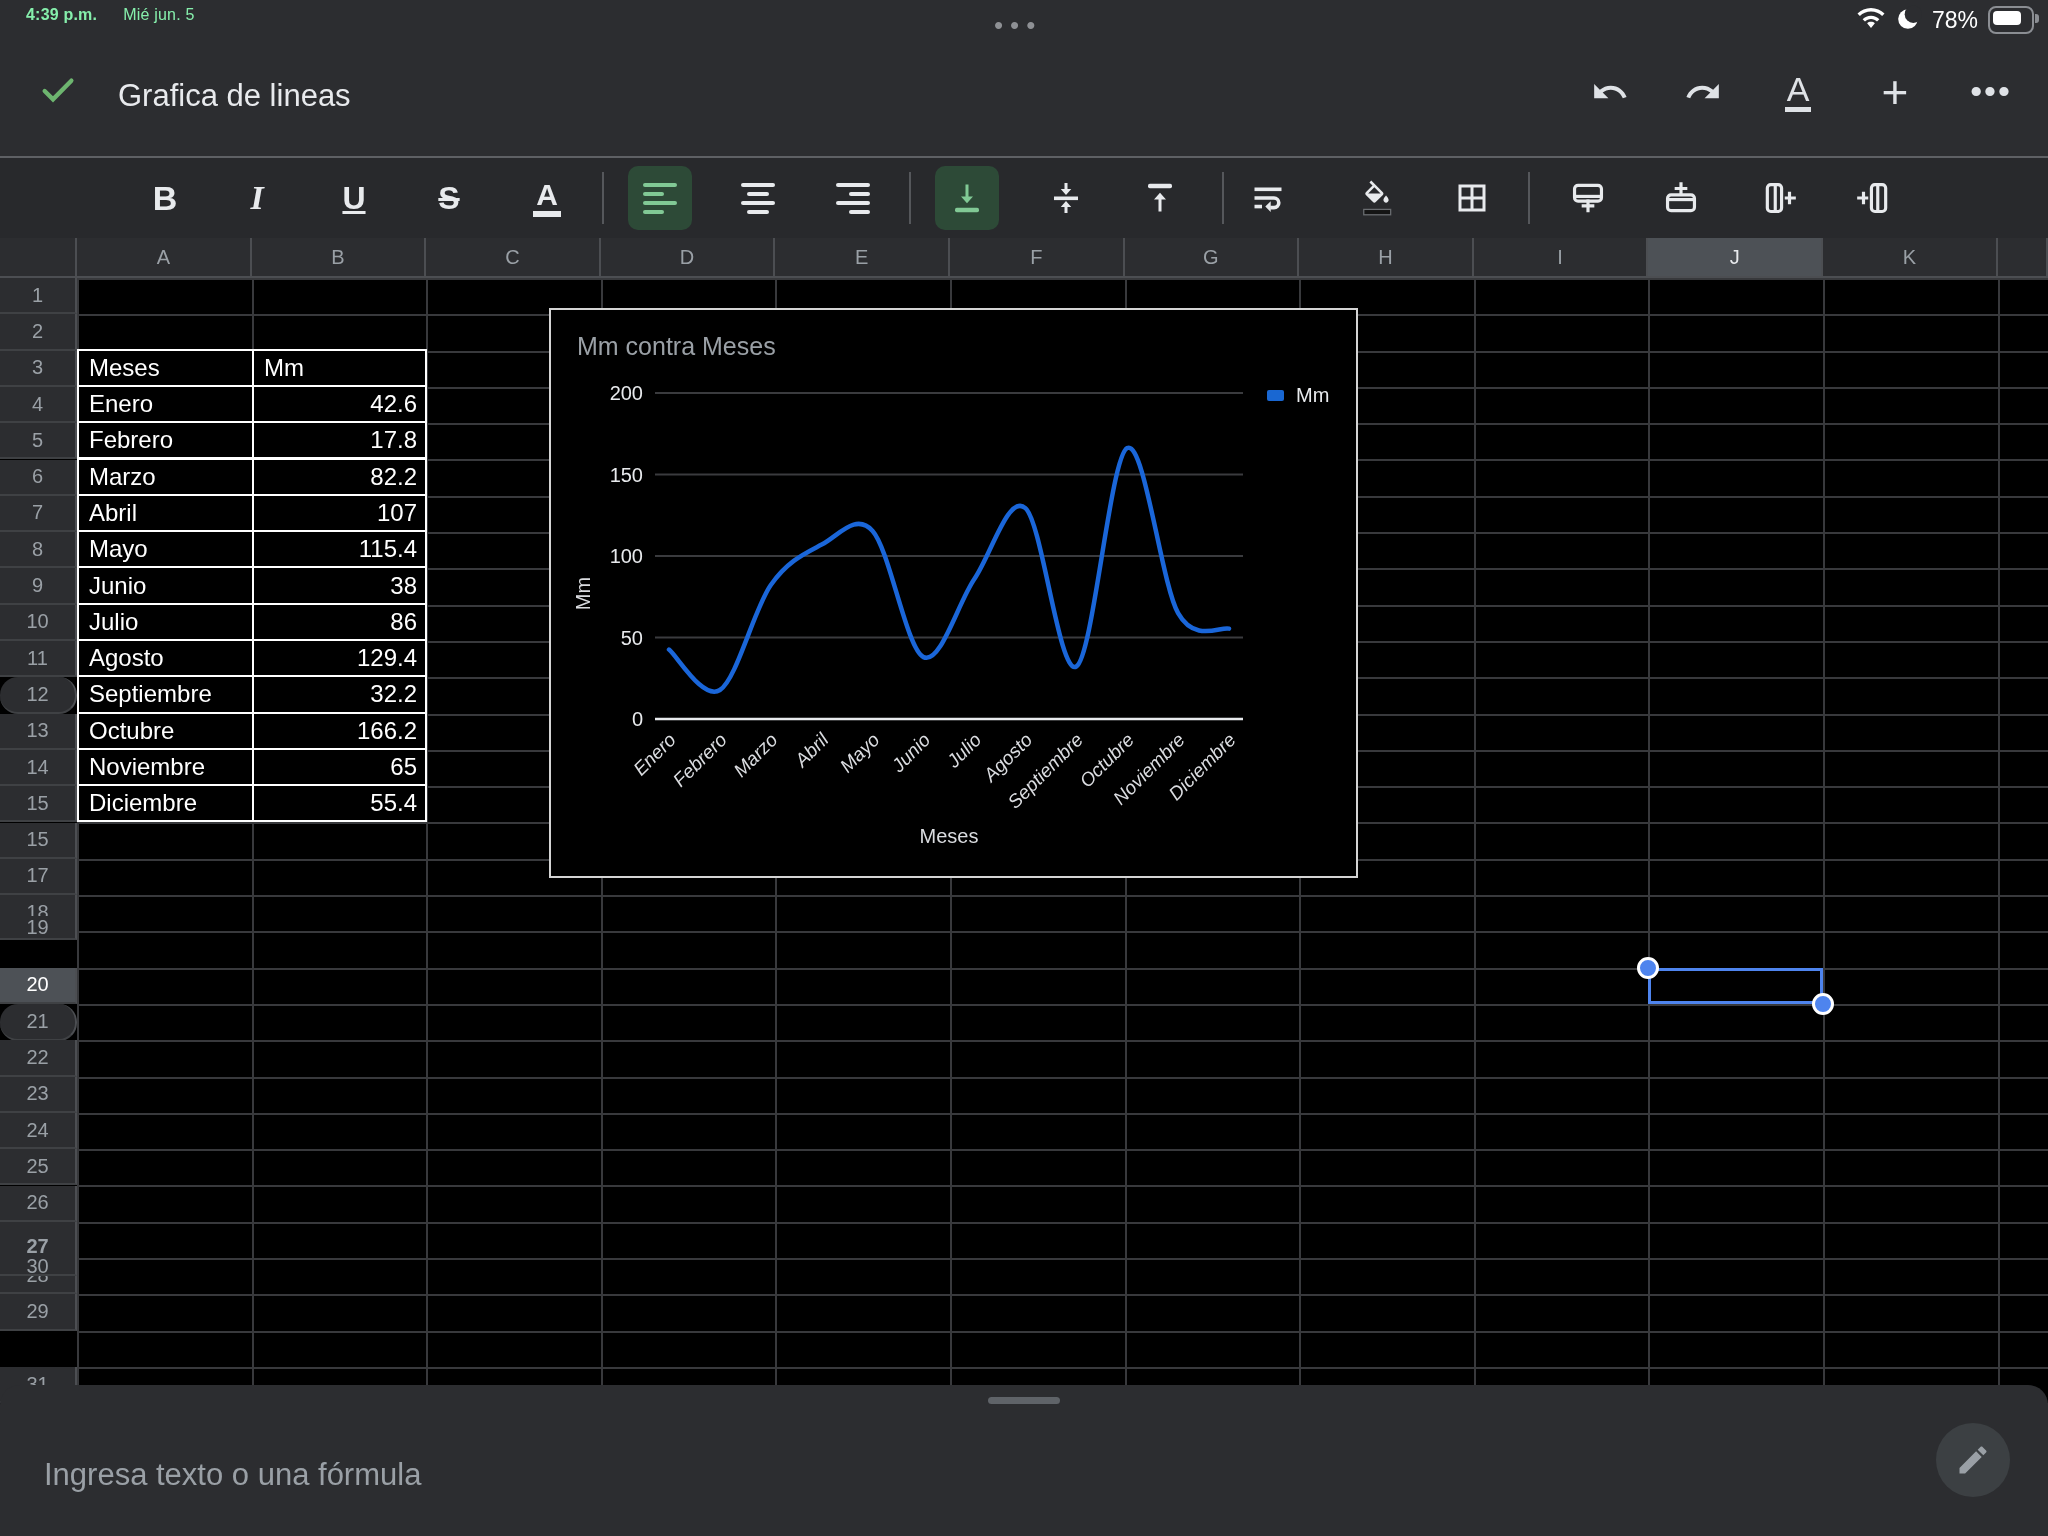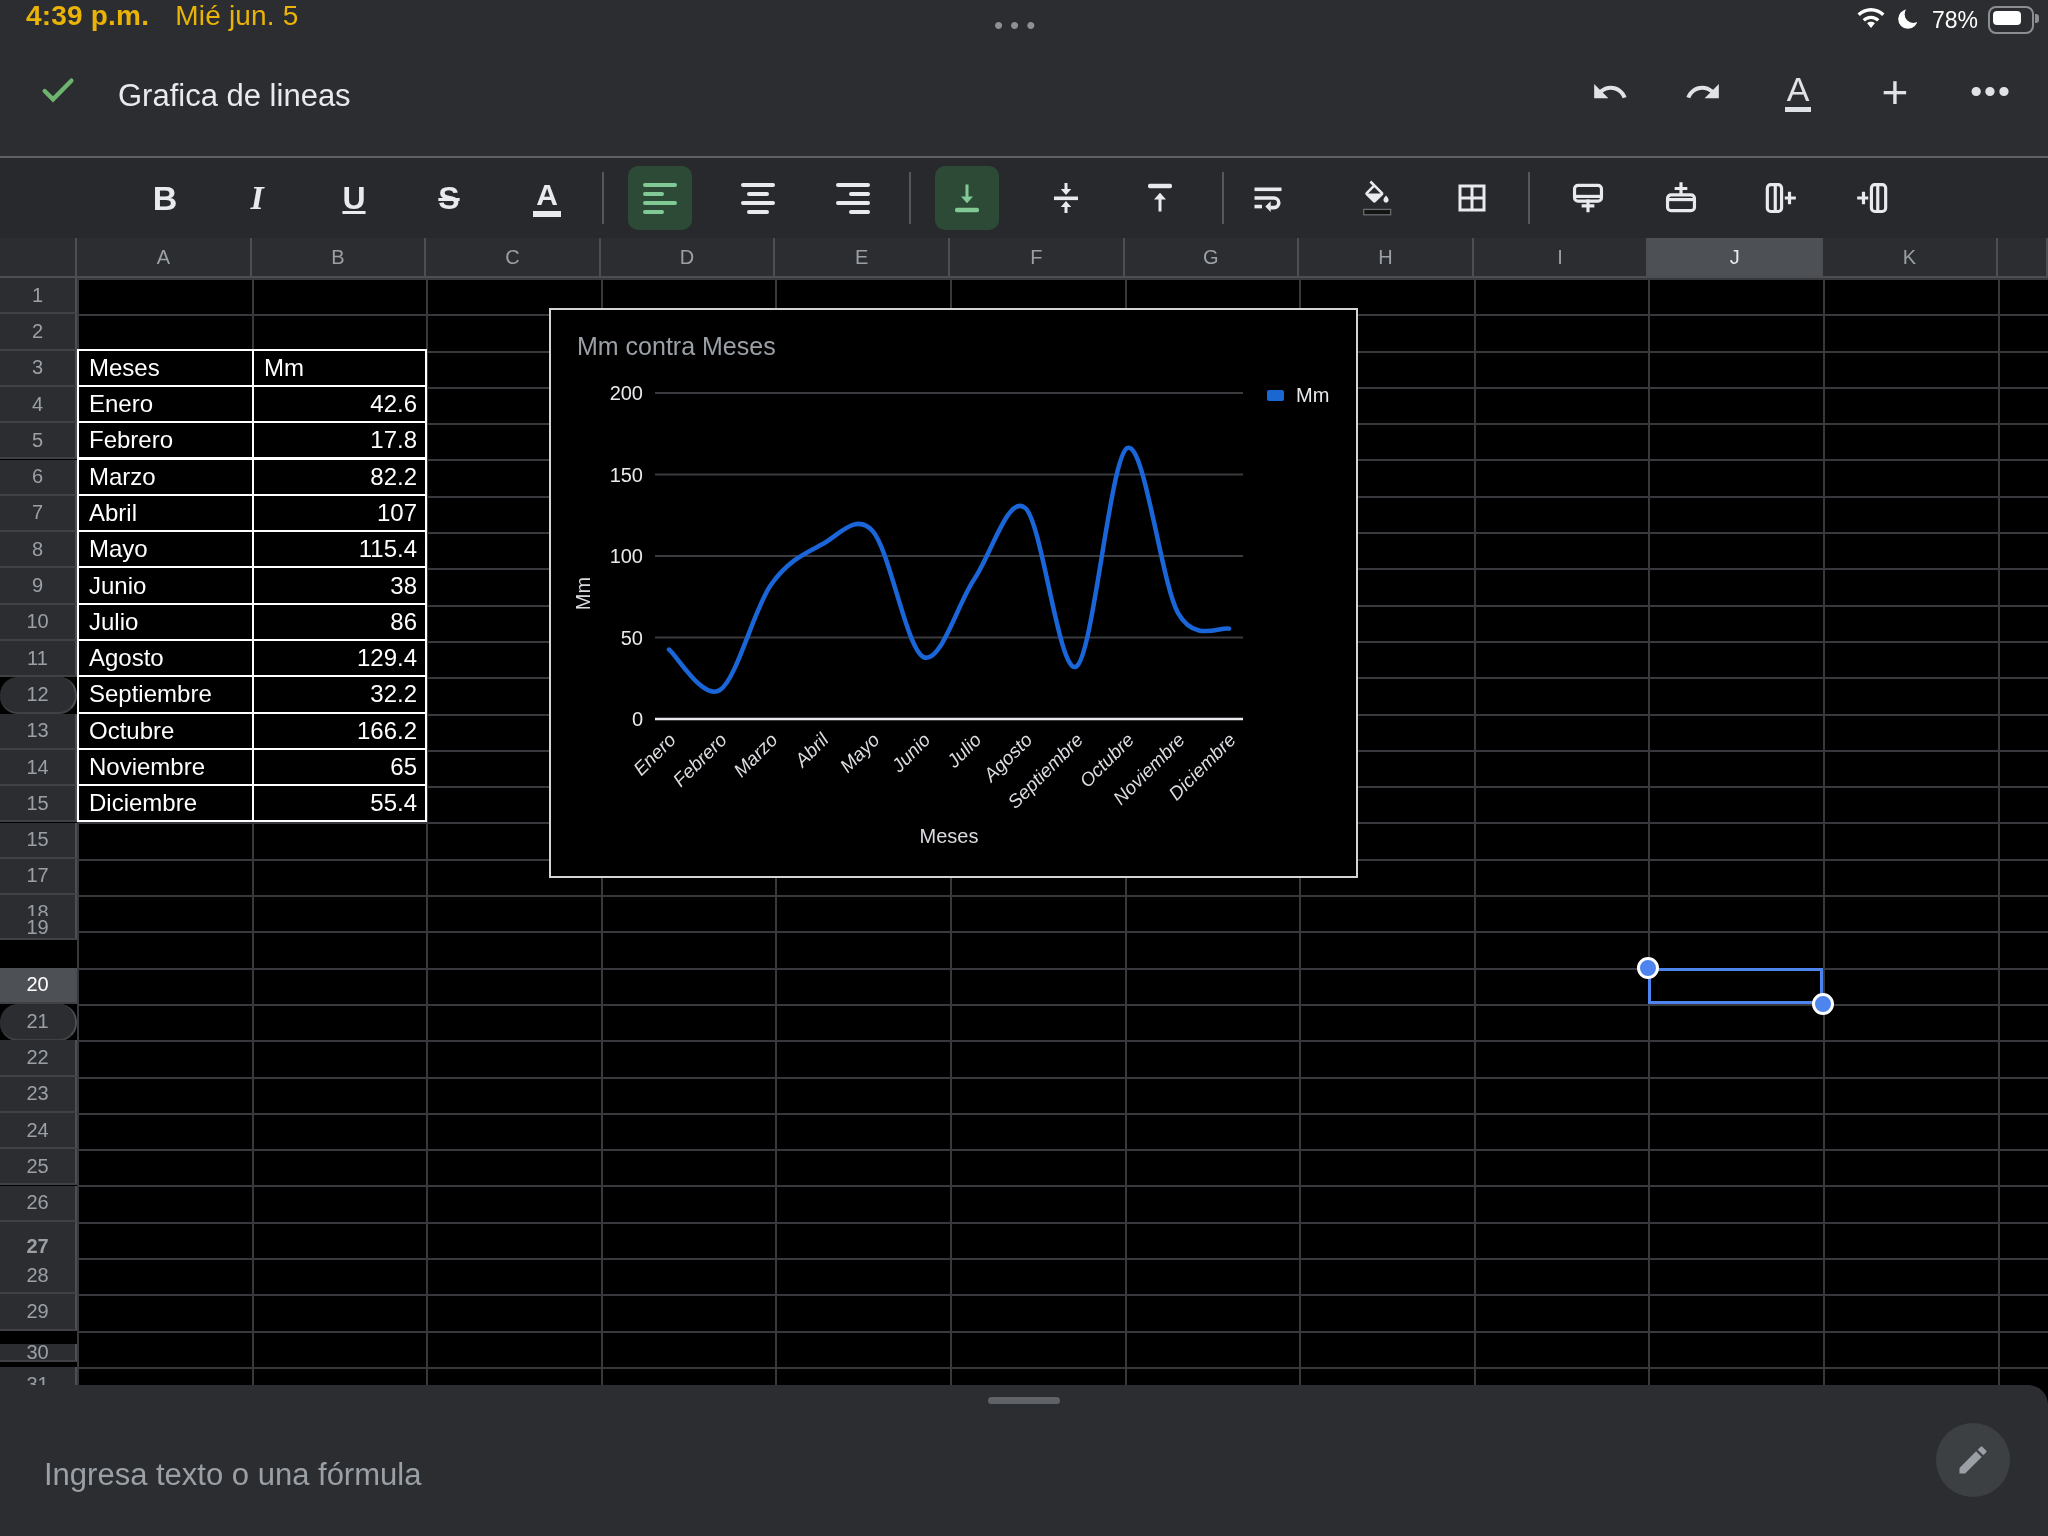--- a/index.html
+++ b/index.html
@@ -2,21 +2,21 @@
 <html><head>
 <meta charset="utf-8">
 <style>
   html,body{margin:0;padding:0;background:#000;}
   #app{position:relative;width:2048px;height:1536px;overflow:hidden;background:#000;
        font-family:"Liberation Sans","DejaVu Sans",sans-serif;color:#e8eaed;}
   .abs{position:absolute;}
 
   
   #status-bar{left:0;top:0;width:2048px;height:40px;background:#2c2d30;}
-  #status-left{left:26px;top:0;font-size:28px;font-weight:700;color:#eab308;letter-spacing:.2px;}
+  #status-left{left:26px;top:6px;font-size:16px;font-weight:700;color:#86efac;letter-spacing:.2px;}
   #status-date{margin-left:26px;font-weight:400;}
   #status-dots{left:994px;top:10px;color:#8e9094;font-size:26px;letter-spacing:7px;}
   #status-right{right:14px;top:5px;display:flex;align-items:center;gap:10px;}
   #battery-pct{font-size:23px;color:#fff;}
   .batt{position:relative;width:42px;height:24px;border:2px solid #8b8e93;border-radius:8px;}
   .batt-fill{position:absolute;left:3px;top:3px;height:14px;background:#fff;border-radius:4px;}
   .batt-nub{position:absolute;right:-7px;top:6px;width:4px;height:9px;background:#8b8e93;border-radius:0 3px 3px 0;}
 
   
   #title-bar{left:0;top:40px;width:2048px;height:116px;background:#2c2d30;border-bottom:2px solid #5e6064;}
@@ -305,21 +305,21 @@
       <div class="row-num hl" style="top: 967.7px; height: 36.3px;">20</div>
       <div class="row-num" style="top: 1004px; height: 37px; border-radius: 18px;">21</div>
       <div class="row-num" style="top: 1040.3px; height: 36.3px;">22</div>
       <div class="row-num" style="top: 1076.6px; height: 36.3px; text-align: right;">23</div>
       <div class="row-num" style="top: 1112.9px; height: 36.3px;">24</div>
       <div class="row-num" style="top: 1149.2px; height: 36.3px;">25</div>
       <div class="row-num" style="top: 1185.5px; height: 36.3px;">26</div>
       <div class="row-num" style="top: 1221.8px; height: 52px; font-weight: bold;">27</div>
       <div class="row-num" style="top: 1258.1px; height: 36.3px;">28</div>
       <div class="row-num" style="top: 1294.4px; height: 36.3px;">29</div>
-      <div class="row-num" style="top: 1344px; height: 18px;">30</div>
+      <div class="row-num" style="top: 1258px; height: 18px;">30</div>
       <div class="row-num" style="top: 1367px; height: 36.3px;">31</div>
     </div>
   <div id="data-table">
       <div class="trow" style="left: 77px; top: 348.6px;">
         <div class="tcell a">Meses</div>
         <div class="tcell b hdr">Mm</div>
       </div>
       <div class="trow" style="left: 77px; top: 384.9px;">
         <div class="tcell a">Enero</div>
         <div class="tcell b">42.6</div>

